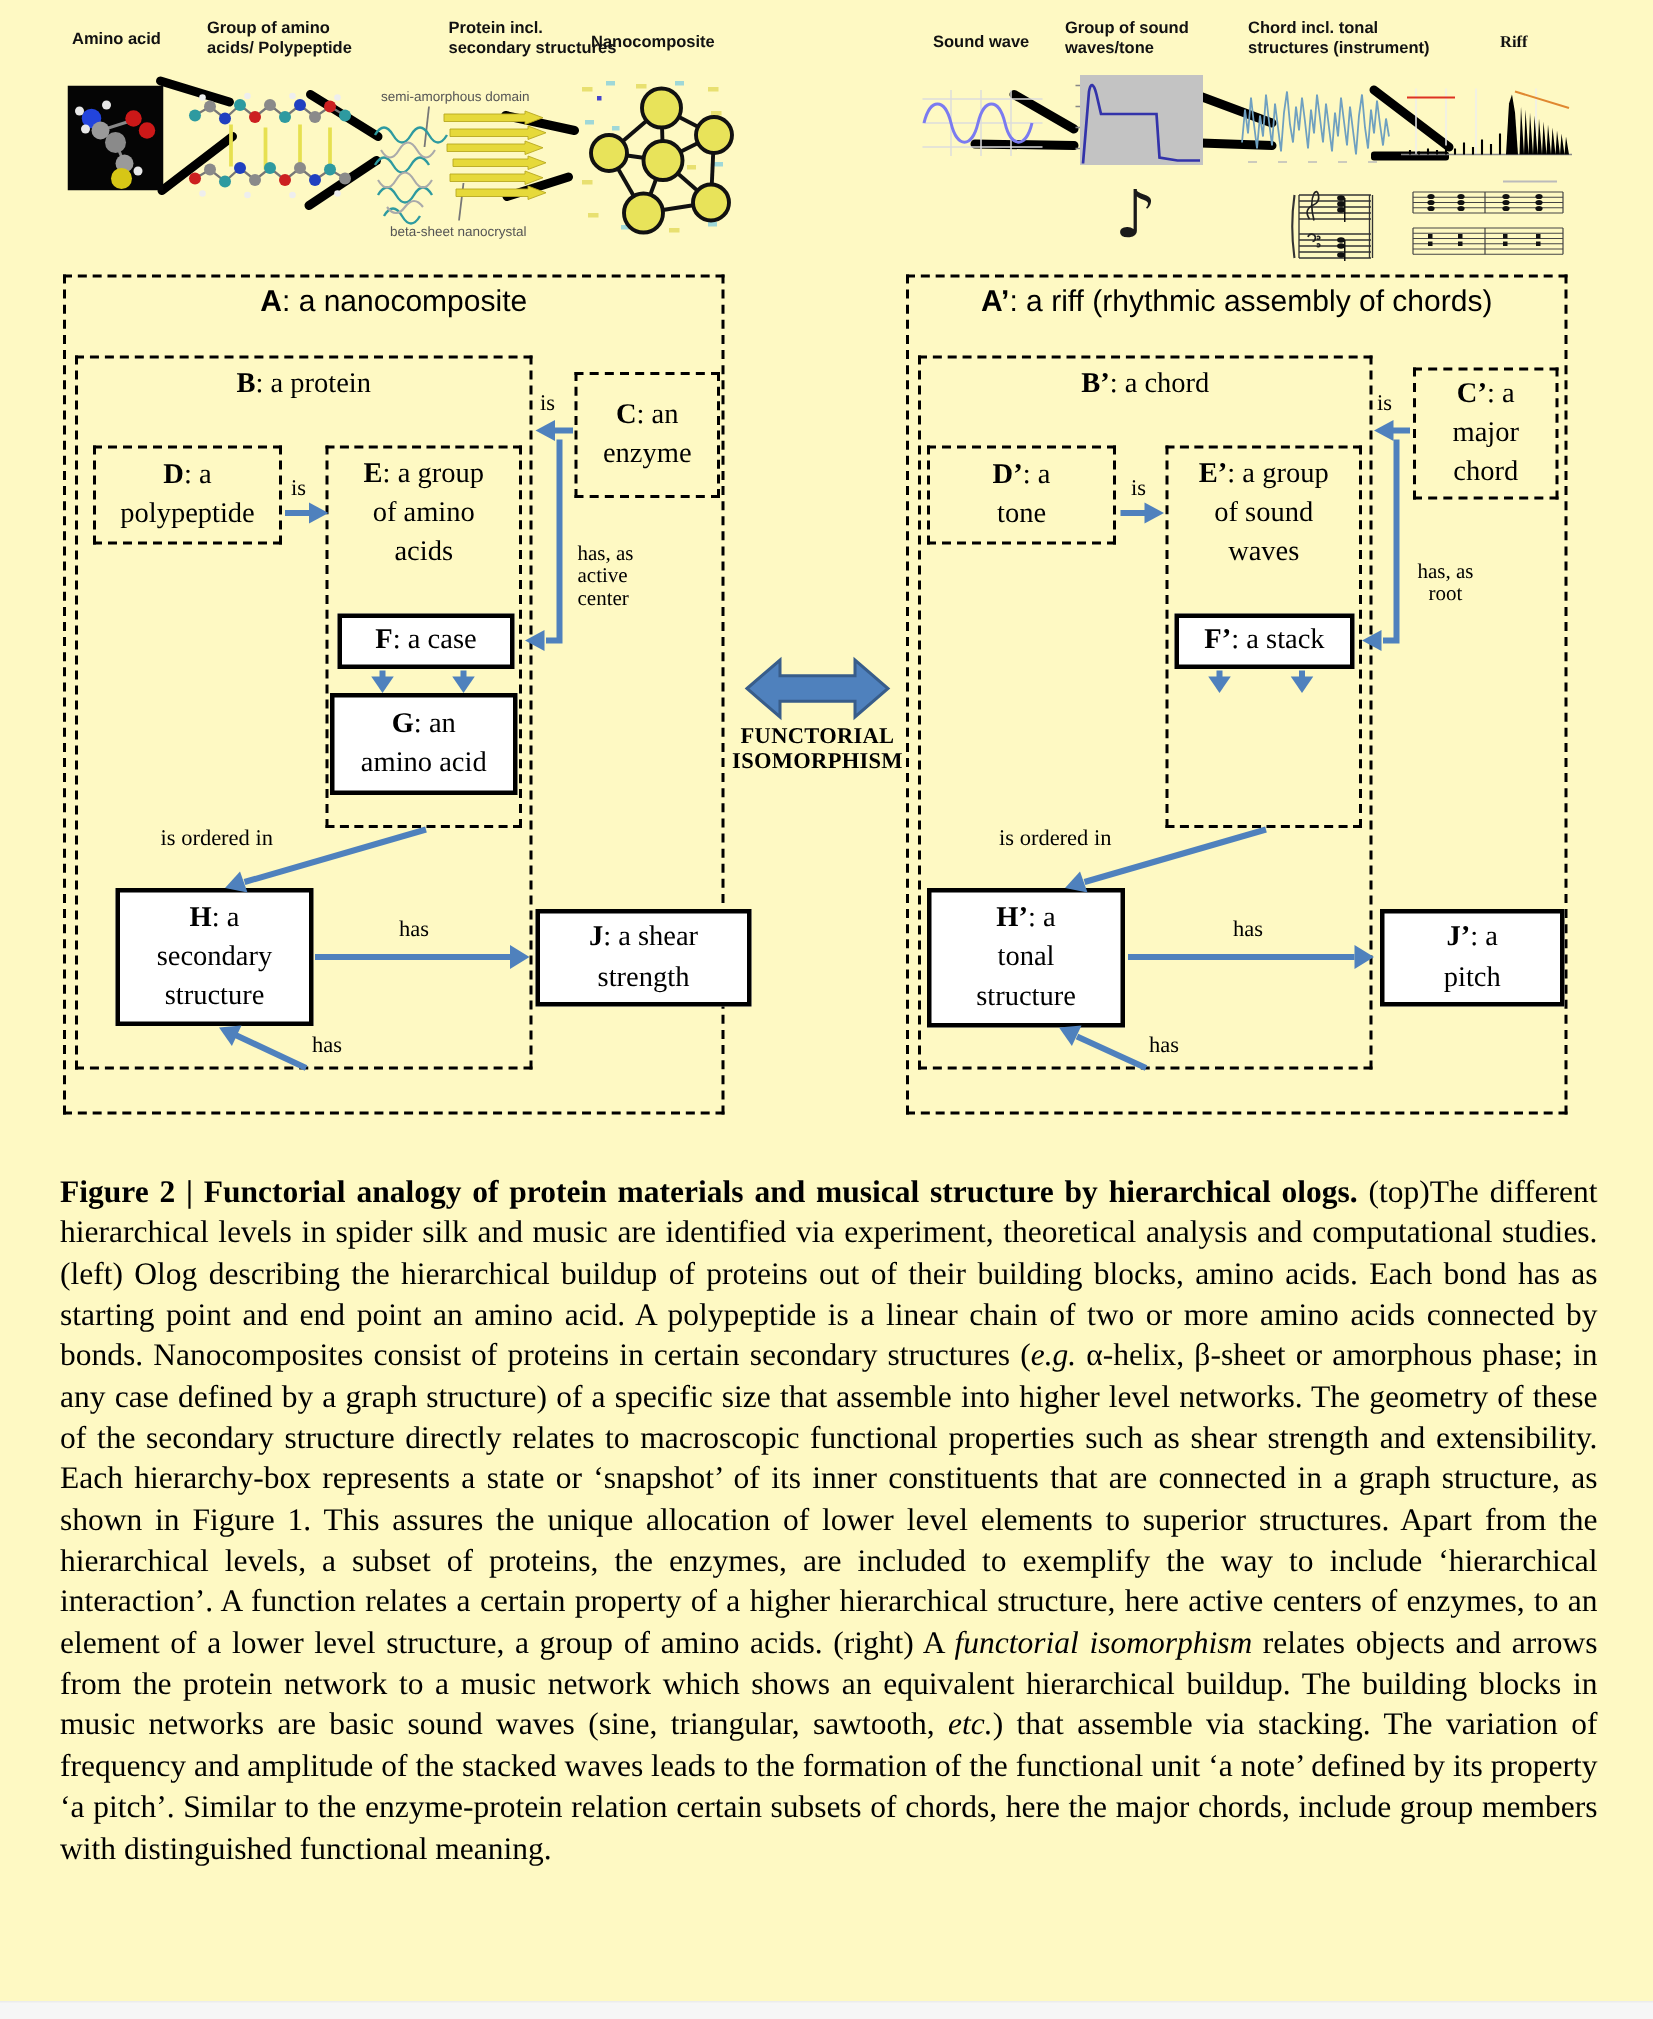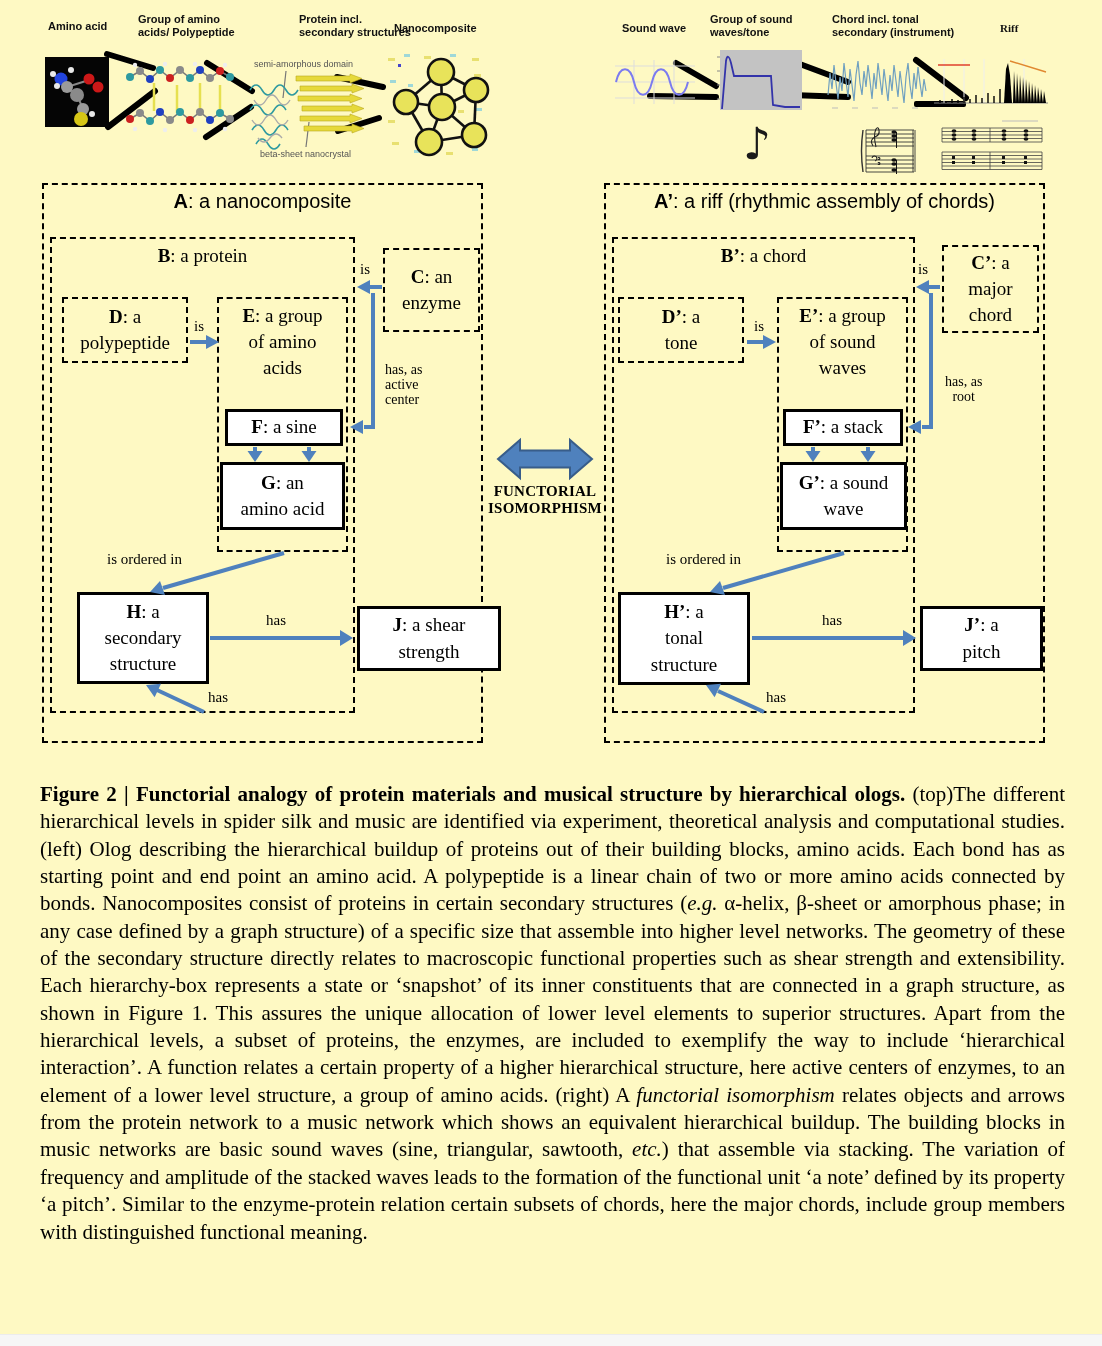--- a/index.html
+++ b/index.html
@@ -45,21 +45,21 @@
   <div class="toplab" style="left:48px;top:20px;">Amino acid</div>
   <div class="toplab" style="left:138px;top:13px;">Group of amino
 acids/ Polypeptide</div>
   <div class="toplab" style="left:253px;top:13px;margin-left:46px;">Protein incl.
 secondary structures</div>
   <div class="toplab" style="left:394px;top:22px;">Nanocomposite</div>
   <div class="toplab" style="left:622px;top:22px;">Sound wave</div>
   <div class="toplab" style="left:710px;top:13px;">Group of sound
 waves/tone</div>
   <div class="toplab" style="left:832px;top:13px;">Chord incl. tonal
-secondary (instrument)</div>
+structures (instrument)</div>
   <div class="toplab" style="left:1000px;top:22px;font-family:Liberation Serif, serif;">Riff</div>
 
   <div class="annot" style="left:254px;top:59px;">semi-amorphous domain</div>
   <div class="annot" style="left:260px;top:149px;">beta-sheet nanocrystal</div>
 
   <svg id="mag-lines">
     <g stroke="#000" stroke-width="6" stroke-linecap="round">
       <line x1="107" y1="54" x2="153" y2="68"></line>
         <line x1="108" y1="127" x2="155" y2="91"></line>
       <line x1="207" y1="63" x2="252" y2="91"></line>
@@ -373,21 +373,21 @@
   </div>
   <div class="db" style="left:217px;top:297px;width:131px;height:255px;">
     <div class="bl top">
         <span><span class="bk">E</span><span class="ml">: a group
 of amino
 acids</span></span>
       </div>
   </div>
   <div class="sb" style="left:225px;top:409px;width:118px;height:37px;">
     <div class="bl">
-        <span><span class="bk">F</span><span class="ml">: a sine</span></span>
+        <span><span class="bk">F</span><span class="ml">: a case</span></span>
       </div>
   </div>
   <div class="sb" style="left:220px;top:462px;width:125px;height:68px;">
     <div class="bl">
         <span><span class="bk">G</span><span class="ml">: an
 amino acid</span></span>
       </div>
   </div>
   <div class="sb" style="left:77px;top:592px;width:132px;height:92px;">
     <div class="bl">
@@ -438,26 +438,20 @@
   <div class="db" style="left:777px;top:297px;width:131px;height:255px;">
     <div class="bl top">
         <span><span class="bk">E’</span><span class="ml">: a group
 of sound
 waves</span></span>
       </div>
   </div>
   <div class="sb" style="left:783px;top:409px;width:120px;height:37px;">
     <div class="bl">
         <span><span class="bk">F’</span><span class="ml">: a stack</span></span>
-      </div>
-  </div>
-  <div class="sb" style="left:780px;top:462px;width:127px;height:68px;">
-    <div class="bl">
-        <span><span class="bk">G’</span><span class="ml">: a sound
-wave</span></span>
       </div>
   </div>
   <div class="sb" style="left:618px;top:592px;width:132px;height:93px;">
     <div class="bl">
         <span><span class="bk">H’</span><span class="ml">: a
 tonal
 structure</span></span>
       </div>
   </div>
   <div class="sb" style="left:920px;top:606px;width:123px;height:65px;">

